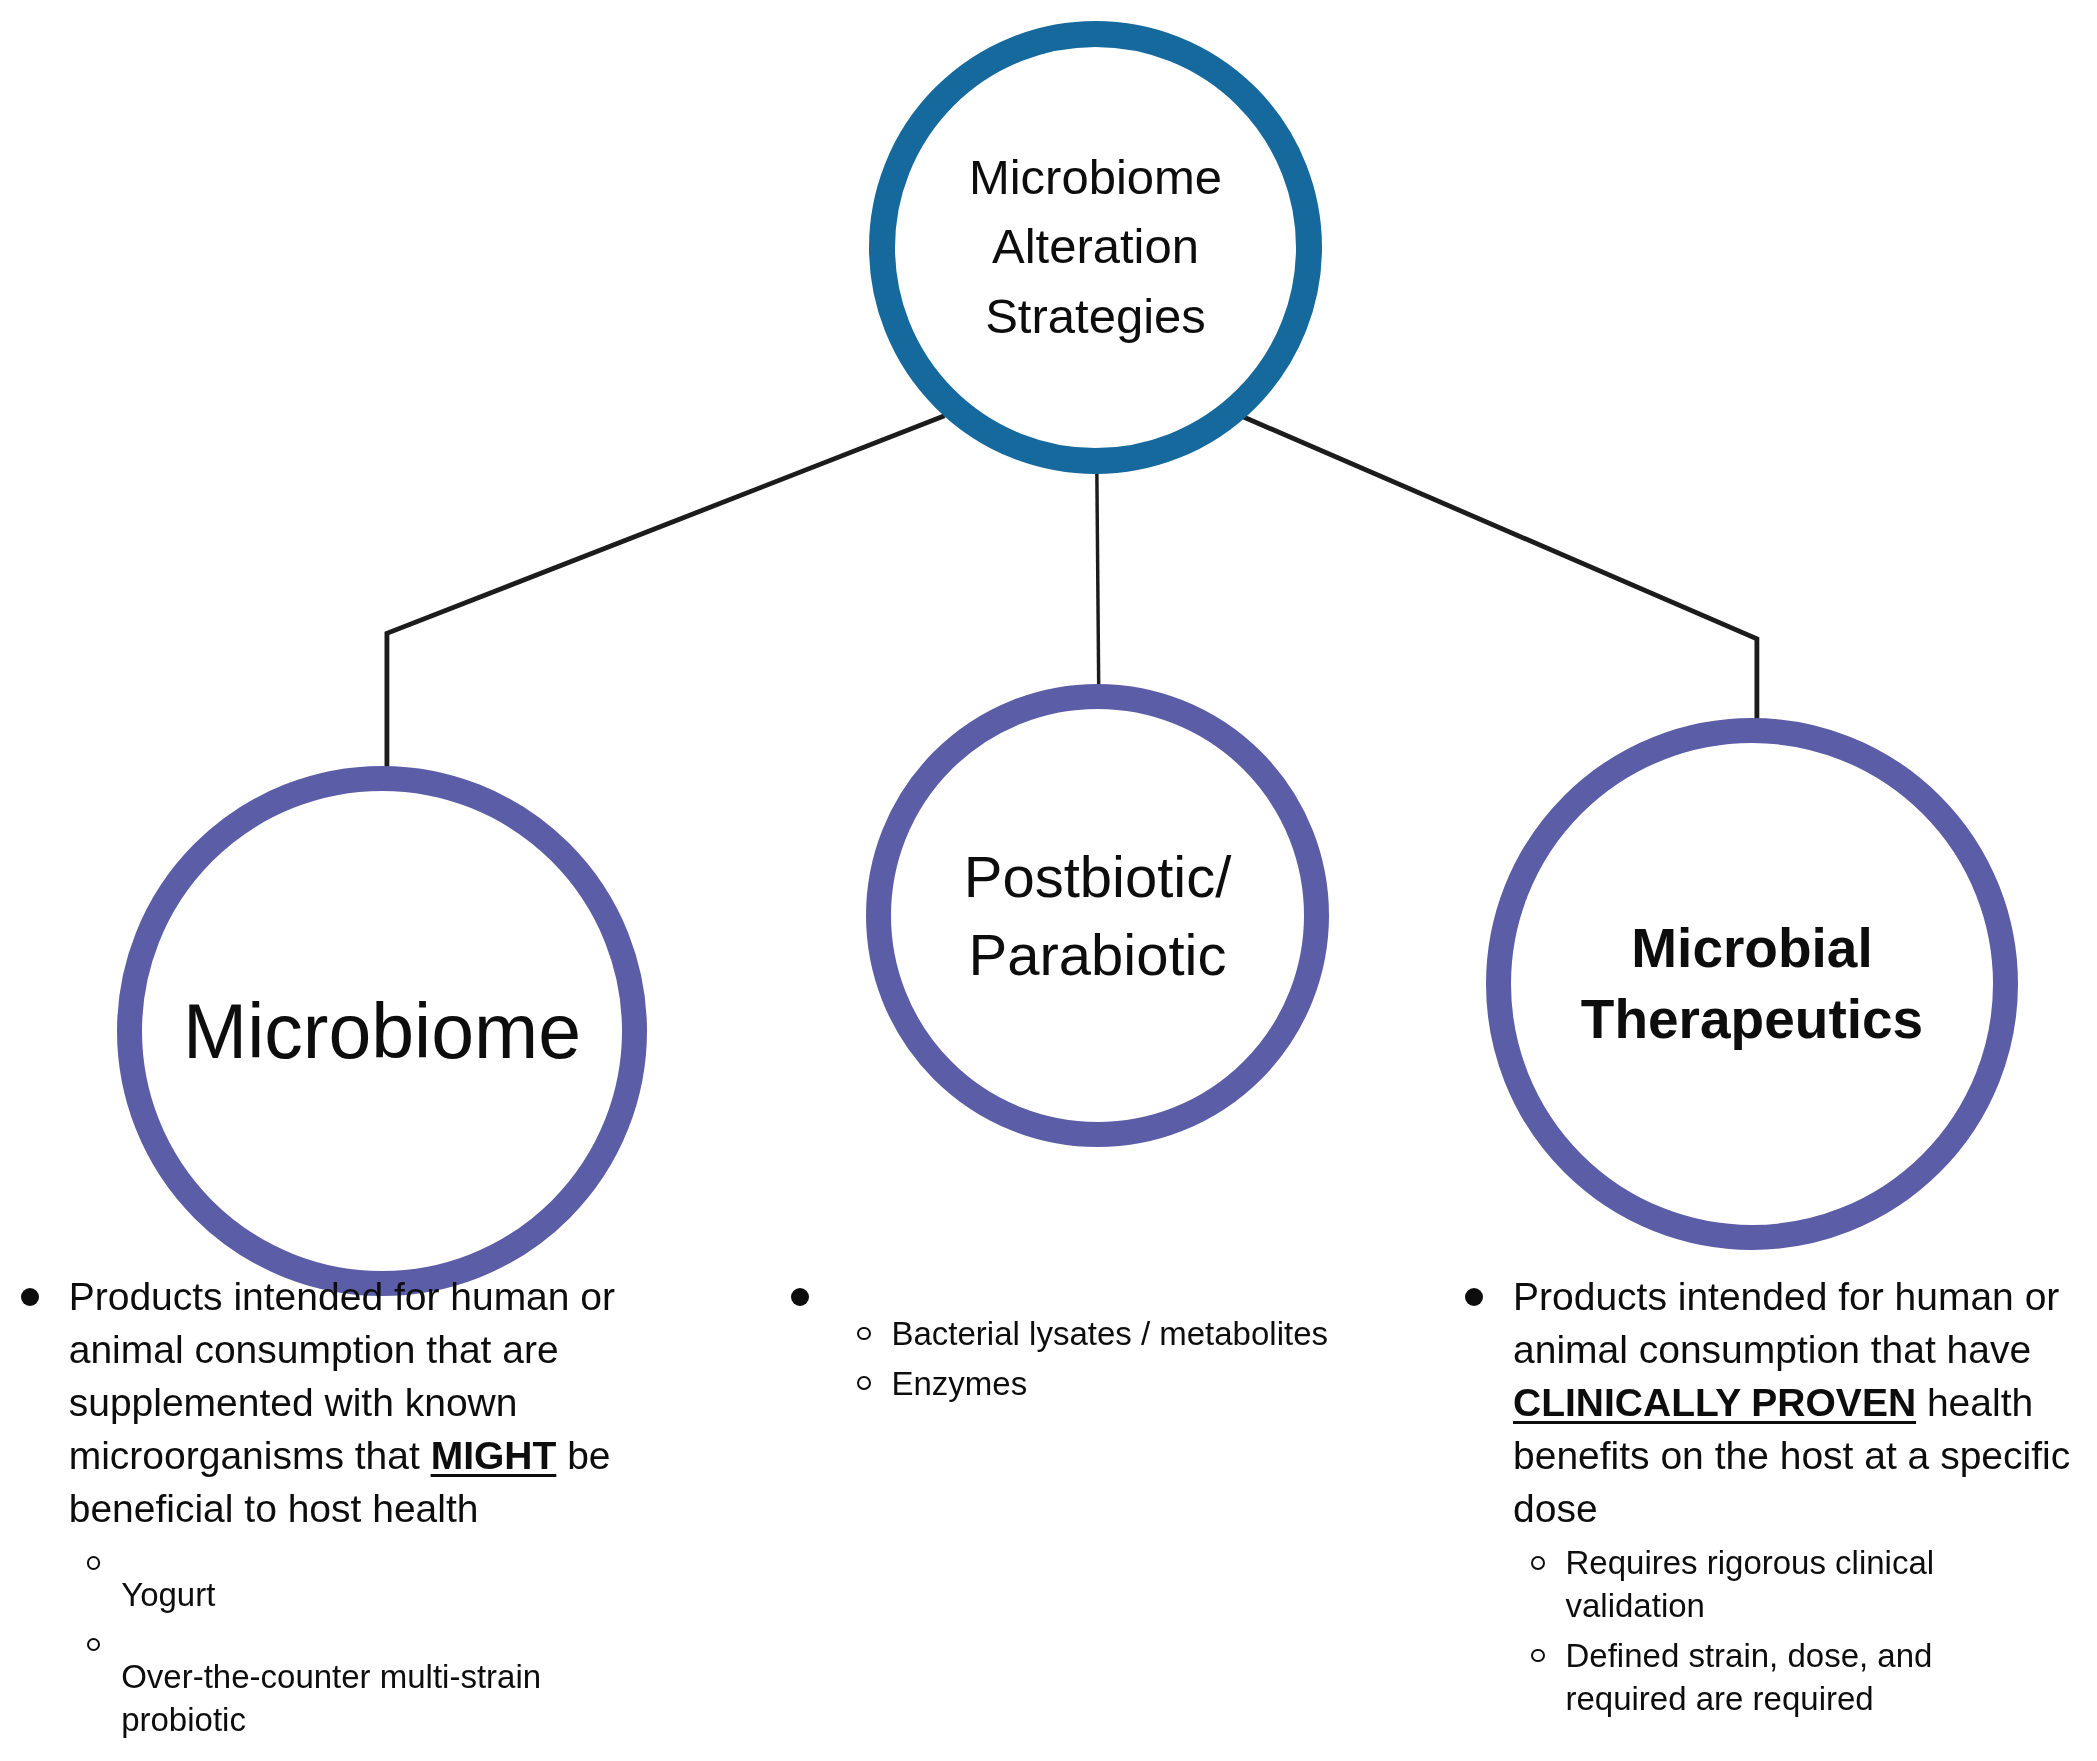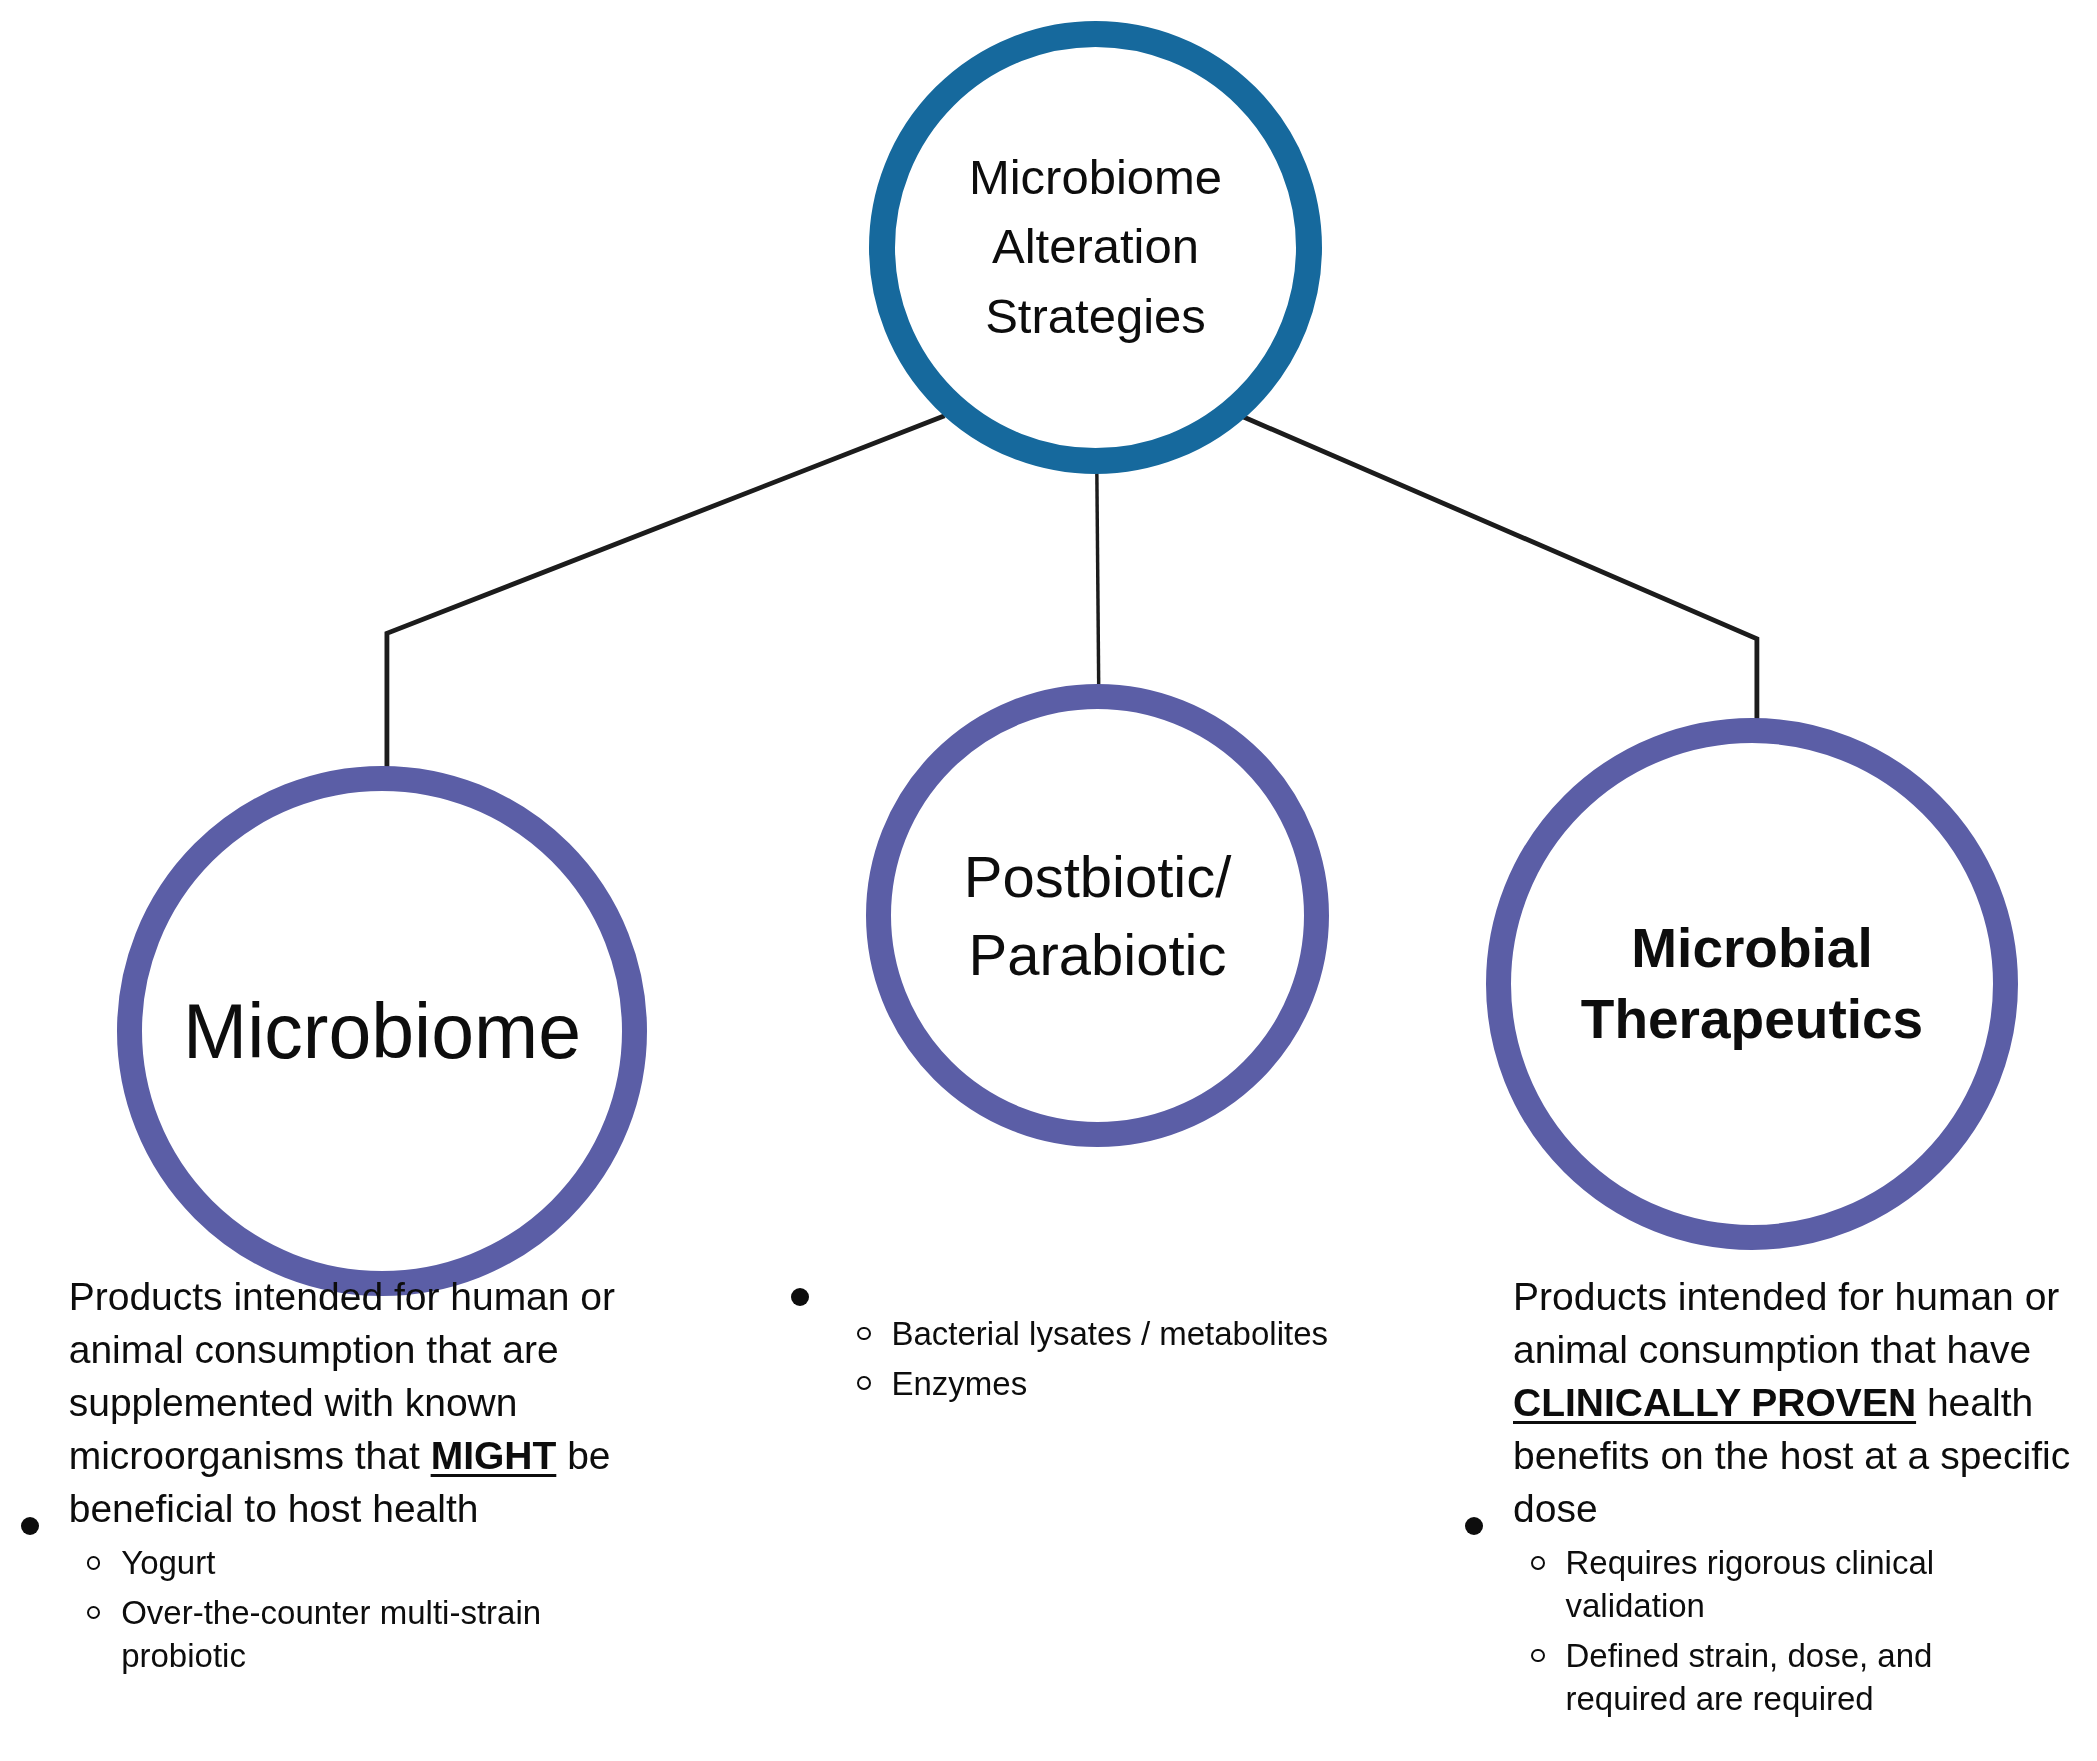--- a/index.html
+++ b/index.html
@@ -61,21 +61,21 @@
   .c0-label   { font-size: 77px; line-height: 1.2; }
   .c1-label   { width: 344px; font-size: 58px; line-height: 1.33; }
   .c2-label   { width: 386px; font-size: 55px; line-height: 1.3; }
   .c2-subtitle{ width: 427px; font-size: 37px; line-height: 1.3; margin-top: 5.5px; }
 
   .col { position: absolute; top: 1270px; }
   .col0 { left: 20.7px; }
   .col1 { left: 791px; }
   .col2 { left: 1465px; }
 
-  .bullet-row { display: flex; align-items: flex-end; }
+  .bullet-row { display: flex; }
   .bullet-dot {
     width: 18px; height: 18px; border-radius: 50%;
     background: var(--color-text);
     flex: none;
     margin: 18px 30px 0 0;
   }
   .desc { margin: 0; font-size: 39px; line-height: 1.36; }
   .col0 .desc { width: 551px; }
   .col1 .desc { width: 551px; }
   .col2 .desc { width: 562px; }
@@ -89,21 +89,21 @@
   .sub-row { display: flex; margin: 6.9px 0 0 66px; }
   .sub-dot {
     width: 13.8px; height: 13.8px;
     border: 2.8px solid var(--color-text);
     border-radius: 50%;
     background: var(--color-background);
     flex: none;
     margin: 13.8px 20.7px 0 0;
   }
   .sub-text { margin: 0; font-size: 33px; line-height: 1.3; }
-  .col0 .sub-text { width: 496px; }
+  .col0 .sub-text { width: 496px; margin-top: 32px; }
   .col1 .sub-text { width: 551px; }
   .col2 .sub-text { width: 482px; }
 </style>
 </head>
 <body>
 
 <div class="canvas">
 
   <svg class="connectors" viewBox="0 0 3046 2558" aria-hidden="true">
     <polyline class="diag" points="1372,604 562,920 562,1128"></polyline>

